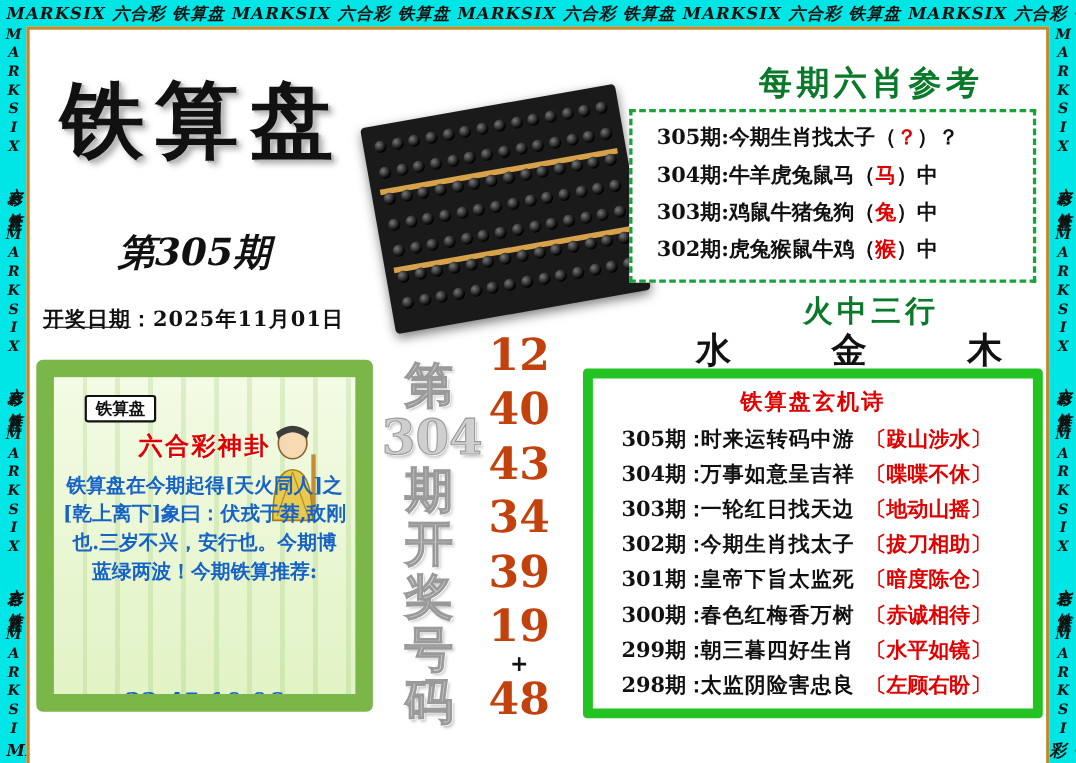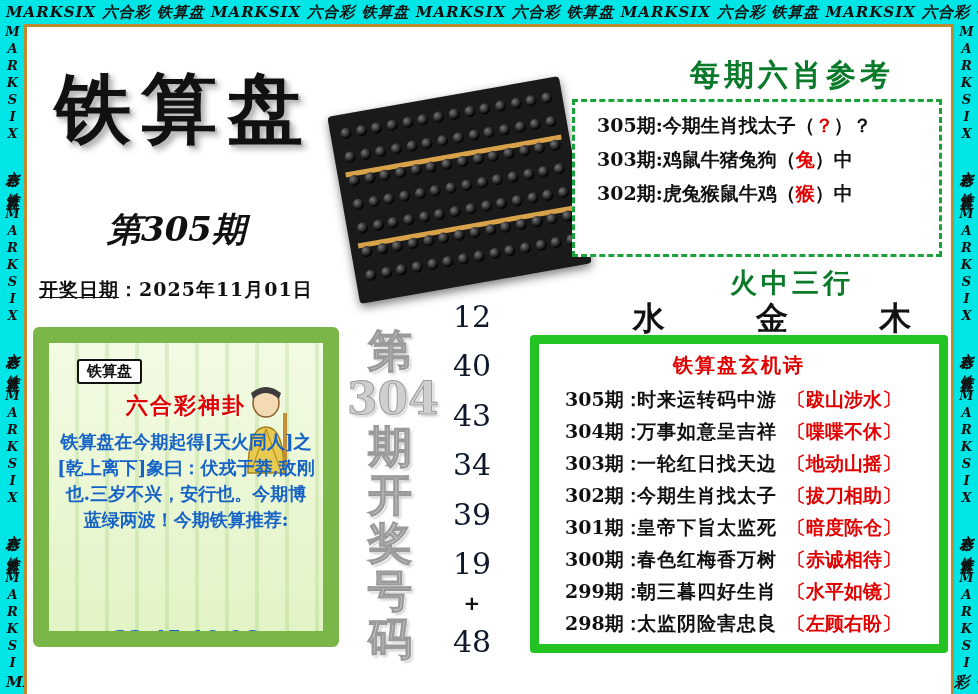--- a/index.html
+++ b/index.html
@@ -215,23 +215,23 @@
     text-shadow:1px 1px 0 #fff, 2px 2px 3px rgba(0,0,0,.25);
     text-align:center;line-height:48px;
     -webkit-text-stroke:1px #9a9a9a;
   }
   #numcol{
     position:absolute;left:400px;top:272px;width:90px;height:360px;
     display:flex;flex-direction:column;justify-content:space-between;
     align-items:center;z-index:5;
   }
   #numcol .num{
-    font-size:30px;font-weight:normal;
-    font-family:"DejaVu Serif","Liberation Serif",serif;
-    color:#0f172a;
+    font-size:40px;font-weight:bold;
+    font-family:"DejaVu Serif","Liberation Serif",serif;
+    color:#c2410c;
   }
   #numcol .plus{font-size:20px;font-weight:bold;color:#111;line-height:14px;}
 </style>
 </head>
 <body>
 
 <div id="page">
 
   <div class="marq marq-top">
     <span>MARKSIX 六合彩 铁算盘   MARKSIX 六合彩 铁算盘   MARKSIX 六合彩 铁算盘   MARKSIX 六合彩 铁算盘   MARKSIX 六合彩 铁算盘   MARKSIX 六合彩 铁算盘   MARKSIX 六合彩 铁算盘   </span>
@@ -367,20 +367,21 @@
           <div class="bead"></div>
           <div class="bead"></div>
           <div class="bead"></div>
           <div class="bead"></div>
         </div>
       </div>
 
     <div id="zodiac-title">每期六肖参考</div>
     <div id="zodiac-box">
         <div class="zrow"><span>305期</span><span>:</span><span>今期生肖找太子</span><span>（</span><span class="hl">？</span><span>）</span><span>？</span></div>
+        <div class="zrow"><span>304期</span><span>:</span><span>牛羊虎兔鼠马</span><span>（</span><span class="hl">马</span><span>）</span><span>中</span></div>
         <div class="zrow"><span>303期</span><span>:</span><span>鸡鼠牛猪兔狗</span><span>（</span><span class="hl">兔</span><span>）</span><span>中</span></div>
         <div class="zrow"><span>302期</span><span>:</span><span>虎兔猴鼠牛鸡</span><span>（</span><span class="hl">猴</span><span>）</span><span>中</span></div>
       </div>
 
     <div id="three-title">火中三行</div>
     <div id="three-els">
         <span>水</span>
         <span>金</span>
         <span>木</span>
       </div>

